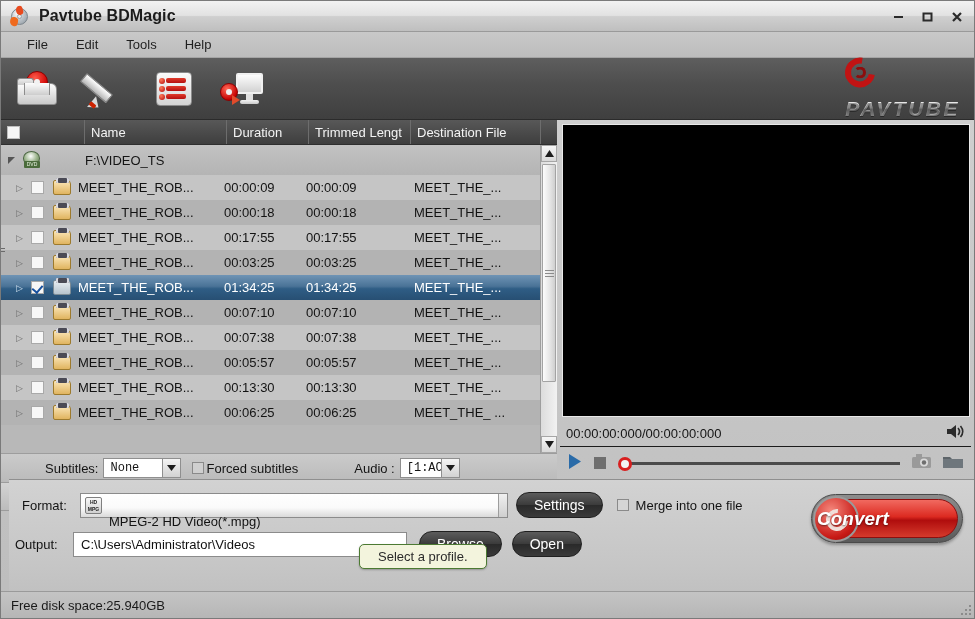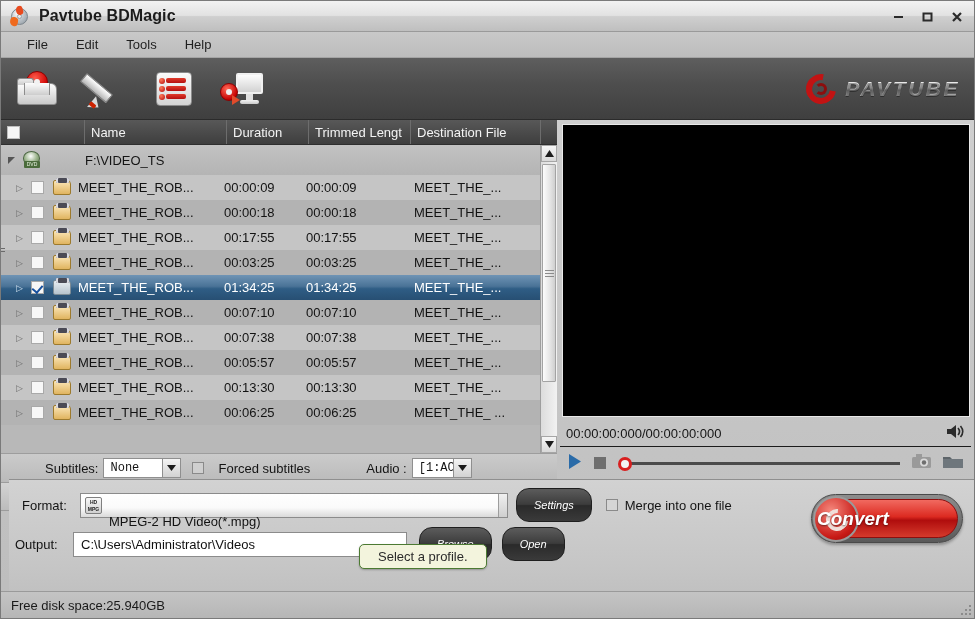--- a/index.html
+++ b/index.html
@@ -172,21 +172,21 @@
   }
   .ic-disc-mon .arrow {
     position: absolute; left: 13px; top: 28px; width: 0; height: 0;
     border-top: 5px solid transparent; border-bottom: 5px solid transparent;
     border-left: 8px solid #e04b2b;
   }
 
   
   #logo {
     position: absolute; right: 14px; top: 50%; transform: translateY(-50%);
-    display: flex; align-items: center; gap: 9px;
+    display: flex; gap: 9px; flex-direction: column;
   }
   #logo .mark { width: 30px; height: 30px; position: relative; }
   #logo .mark .ring {
     position: absolute; inset: 0; border-radius: 50%;
     border: 6px solid #c11313; border-right-color: transparent;
     transform: rotate(-35deg);
   }
   #logo .mark .inner {
     position: absolute; left: 9px; top: 9px; width: 12px; height: 12px;
     border-radius: 50%; border: 3px solid #8c0d0d; border-left-color: transparent;
@@ -335,21 +335,21 @@
   .combo .arw {
     width: 18px; display: flex; align-items: center; justify-content: center;
     background: linear-gradient(#f4f4f4,#d2d2d2); border-left: 1px solid #8f8f8f;
   }
   #sub-combo .val { width: 58px; }
   #aud-combo .val { width: 40px; }
   .mini-chk {
     width: 12px; height: 12px; background: #cfcfcf;
     border: 1px solid #8a8a8a; display: inline-block;
   }
-  #forced-wrap { display: flex; align-items: center; gap: 14px; margin-left: 11px; }
+  #forced-wrap { display: flex; align-items: center; gap: 2px; margin-left: 11px; }
   #audio-wrap { display: flex; align-items: center; margin-left: 56px; }
 
   
   #right { flex: 1; position: relative; background: linear-gradient(#cfcfcf,#c2c2c2); }
   #preview {
     position: absolute; left: 5px; top: 4px; right: 4px; height: 293px;
     background: #000000; border: 1px solid #e9e9e9;
   }
   #timebar {
     position: absolute; left: 3px; right: 3px; top: 300px; height: 27px;
@@ -408,26 +408,25 @@
   .bigcombo .bside {
     position: absolute; right: 0; top: 0; bottom: 0; width: 9px;
     background: linear-gradient(#f0f0f0,#cfcfcf); border-left: 1px solid #9d9d9d;
   }
   .textfield {
     height: 25px; width: 334px; display: flex; align-items: center;
     background: #ffffff; border: 1px solid #8b8b8b; padding-left: 7px;
     font-size: 13px; color: #101010;
   }
   .pill {
-    height: 34px; border-radius: 13px; padding: 0 17px;
+    height: 26px; border-radius: 13px; padding: 0 17px;
     display: flex; align-items: center; justify-content: center;
     background: linear-gradient(#5c5c5c 0%, #3c3c3c 48%, #2a2a2a 52%, #3a3a3a 100%);
-    color: #ffffff; font-size: 11px;
+    color: #ffffff; font-size: 14px;
     border: 1px solid #1f1f1f;
-    font-style: italic;
   }
   #settings-btn { margin-left: 8px; }
   #merge-wrap { display: flex; align-items: center; gap: 7px; margin-left: 14px; font-size: 13px; color: #141414; }
   .merge-box { width: 12px; height: 12px; background: #d5d5d5; border: 1px solid #8a8a8a; }
   #browse-btn { margin-left: 12px; }
   #open-btn { margin-left: 10px; }
 
   
   #convert {
     position: absolute; right: 11px; top: 14px;

